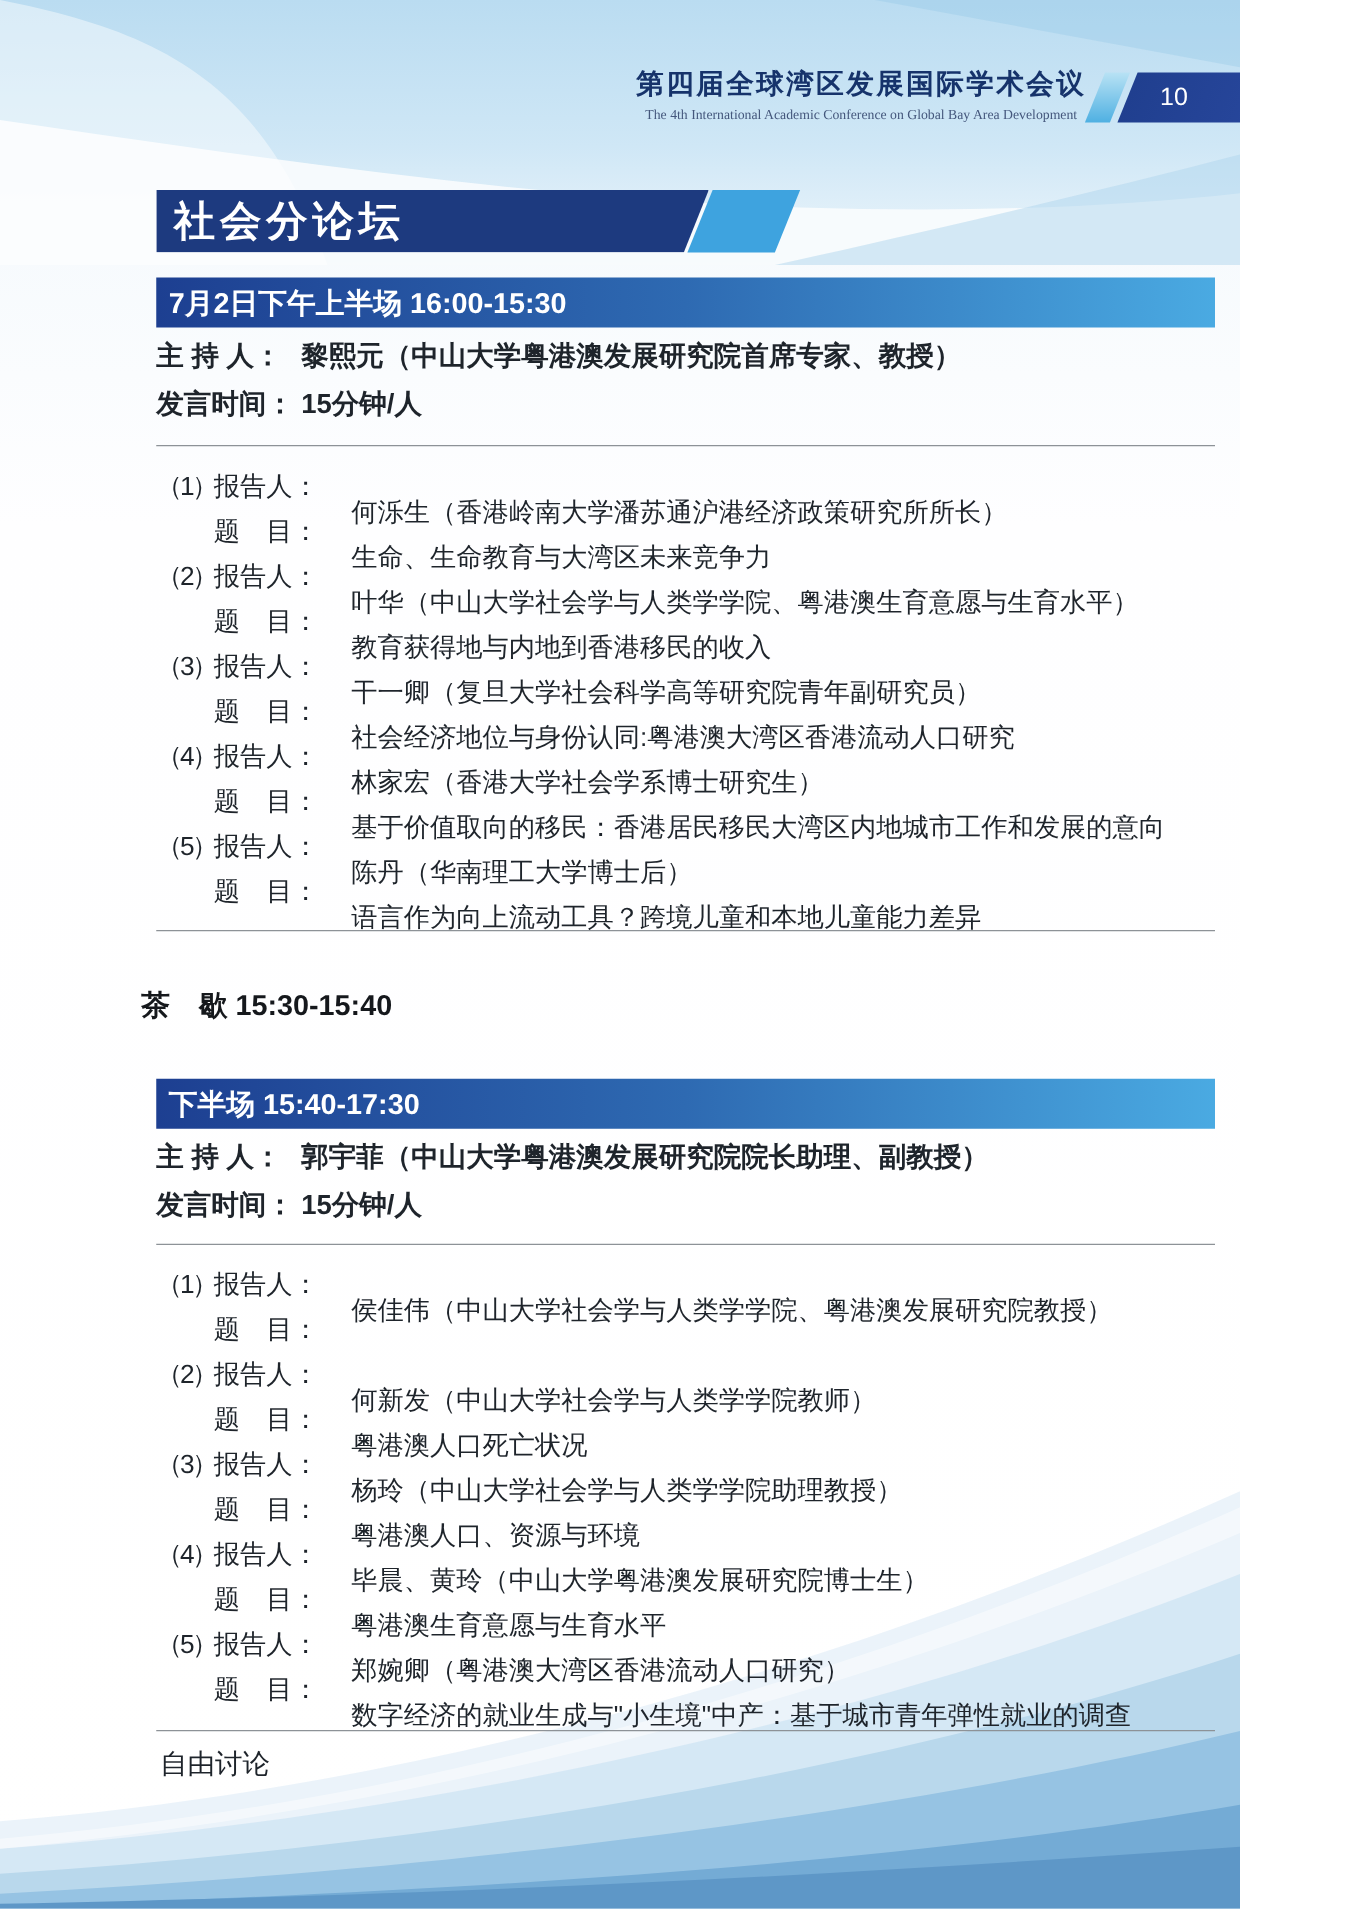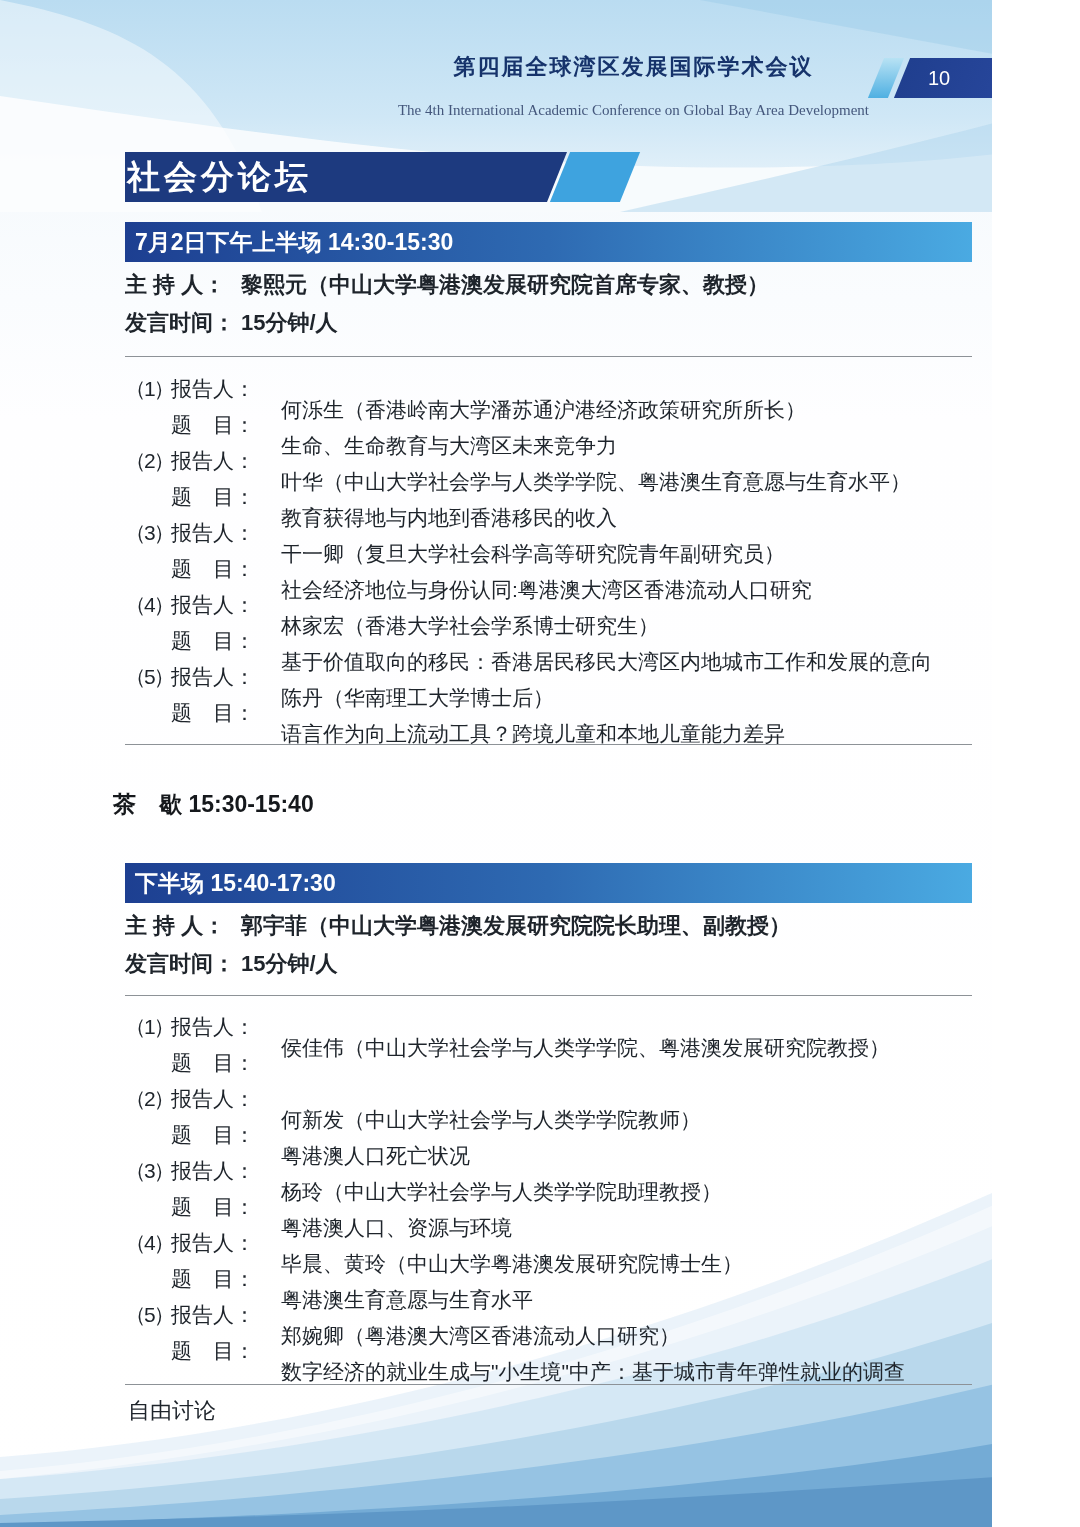--- a/index.html
+++ b/index.html
@@ -11,34 +11,34 @@
     font-family:"Liberation Sans","DejaVu Sans",sans-serif;
     color:#1e242b;
   }
   svg.deco{position:absolute;left:0;z-index:0;display:block;}
   .deco-top{top:0;}
   .deco-bottom{bottom:0;}
 
   
   .hdr-text{position:absolute;top:52px;right:123px;text-align:center;z-index:2;}
   .hdr-cn{font-size:22px;font-weight:700;color:#16336b;letter-spacing:2px;white-space:nowrap;}
-  .hdr-en{font-size:15px;font-family:"Liberation Serif","DejaVu Serif",serif;color:#44577c;margin-top:20px;white-space:nowrap;text-align:center;}
+  .hdr-en{font-size:11px;font-family:"Liberation Serif","DejaVu Serif",serif;color:#44577c;margin-top:4px;white-space:nowrap;text-align:center;}
 
   .pagenum{position:absolute;top:58px;right:0;height:40px;width:160px;z-index:2;}
   .pn-dark{position:absolute;top:0;right:-18px;width:108px;height:40px;
     background:linear-gradient(90deg,#203f8f,#27469b);transform:skewX(-22deg);}
   .pn-dark span{display:block;transform:skewX(22deg);color:#fff;font-size:20px;
     line-height:40px;padding-left:26px;}
   .pn-stripe{position:absolute;top:0;right:96px;width:20px;height:40px;
     background:linear-gradient(180deg,#b8e2f4,#4fb0e2);transform:skewX(-22deg);}
 
   
   .titlebar{position:absolute;top:152px;left:125px;width:442px;height:50px;z-index:2;
     background:#1d3a7f;color:#fff;font-size:33px;font-weight:700;line-height:50px;
-    padding-left:2px;letter-spacing:4px;box-sizing:border-box;
+    padding-left:14px;letter-spacing:4px;box-sizing:border-box;
     clip-path:polygon(0 0,100% 0,calc(100% - 20px) 100%,0 100%);}
   .title-accent{position:absolute;top:152px;left:560px;width:70px;height:50px;z-index:2;
     background:#3ea3df;transform:skewX(-22deg);}
 
   
   .sbar{position:absolute;left:125px;width:847px;height:40px;z-index:2;
     background:linear-gradient(90deg,#1d3f91 0%,#2e6ab2 50%,#4aaae2 100%);
     color:#fff;font-size:23px;font-weight:700;line-height:40px;padding-left:10px;box-sizing:border-box;}
   .sbar.s0{top:222px;} .sbar.s1{top:863px;}
 
@@ -101,21 +101,21 @@
       <span>10</span>
     </div>
   </div>
 
   <div class="titlebar">
     <span>社会分论坛</span>
   </div>
   <div class="title-accent"></div>
 
   <div class="sbar s0">
-    <span>7月2日下午上半场 14:30-15:30</span>
+    <span>7月2日下午上半场 16:00-15:30</span>
   </div>
 
   <div class="host-block b0">
     <div class="line">
       <span class="hlabel">主 持 人：</span>
       <span>黎熙元（中山大学粤港澳发展研究院首席专家、教授）</span>
     </div>
     <div class="line">
       <span class="hlabel">发言时间：</span>
       <span>15分钟/人</span>

